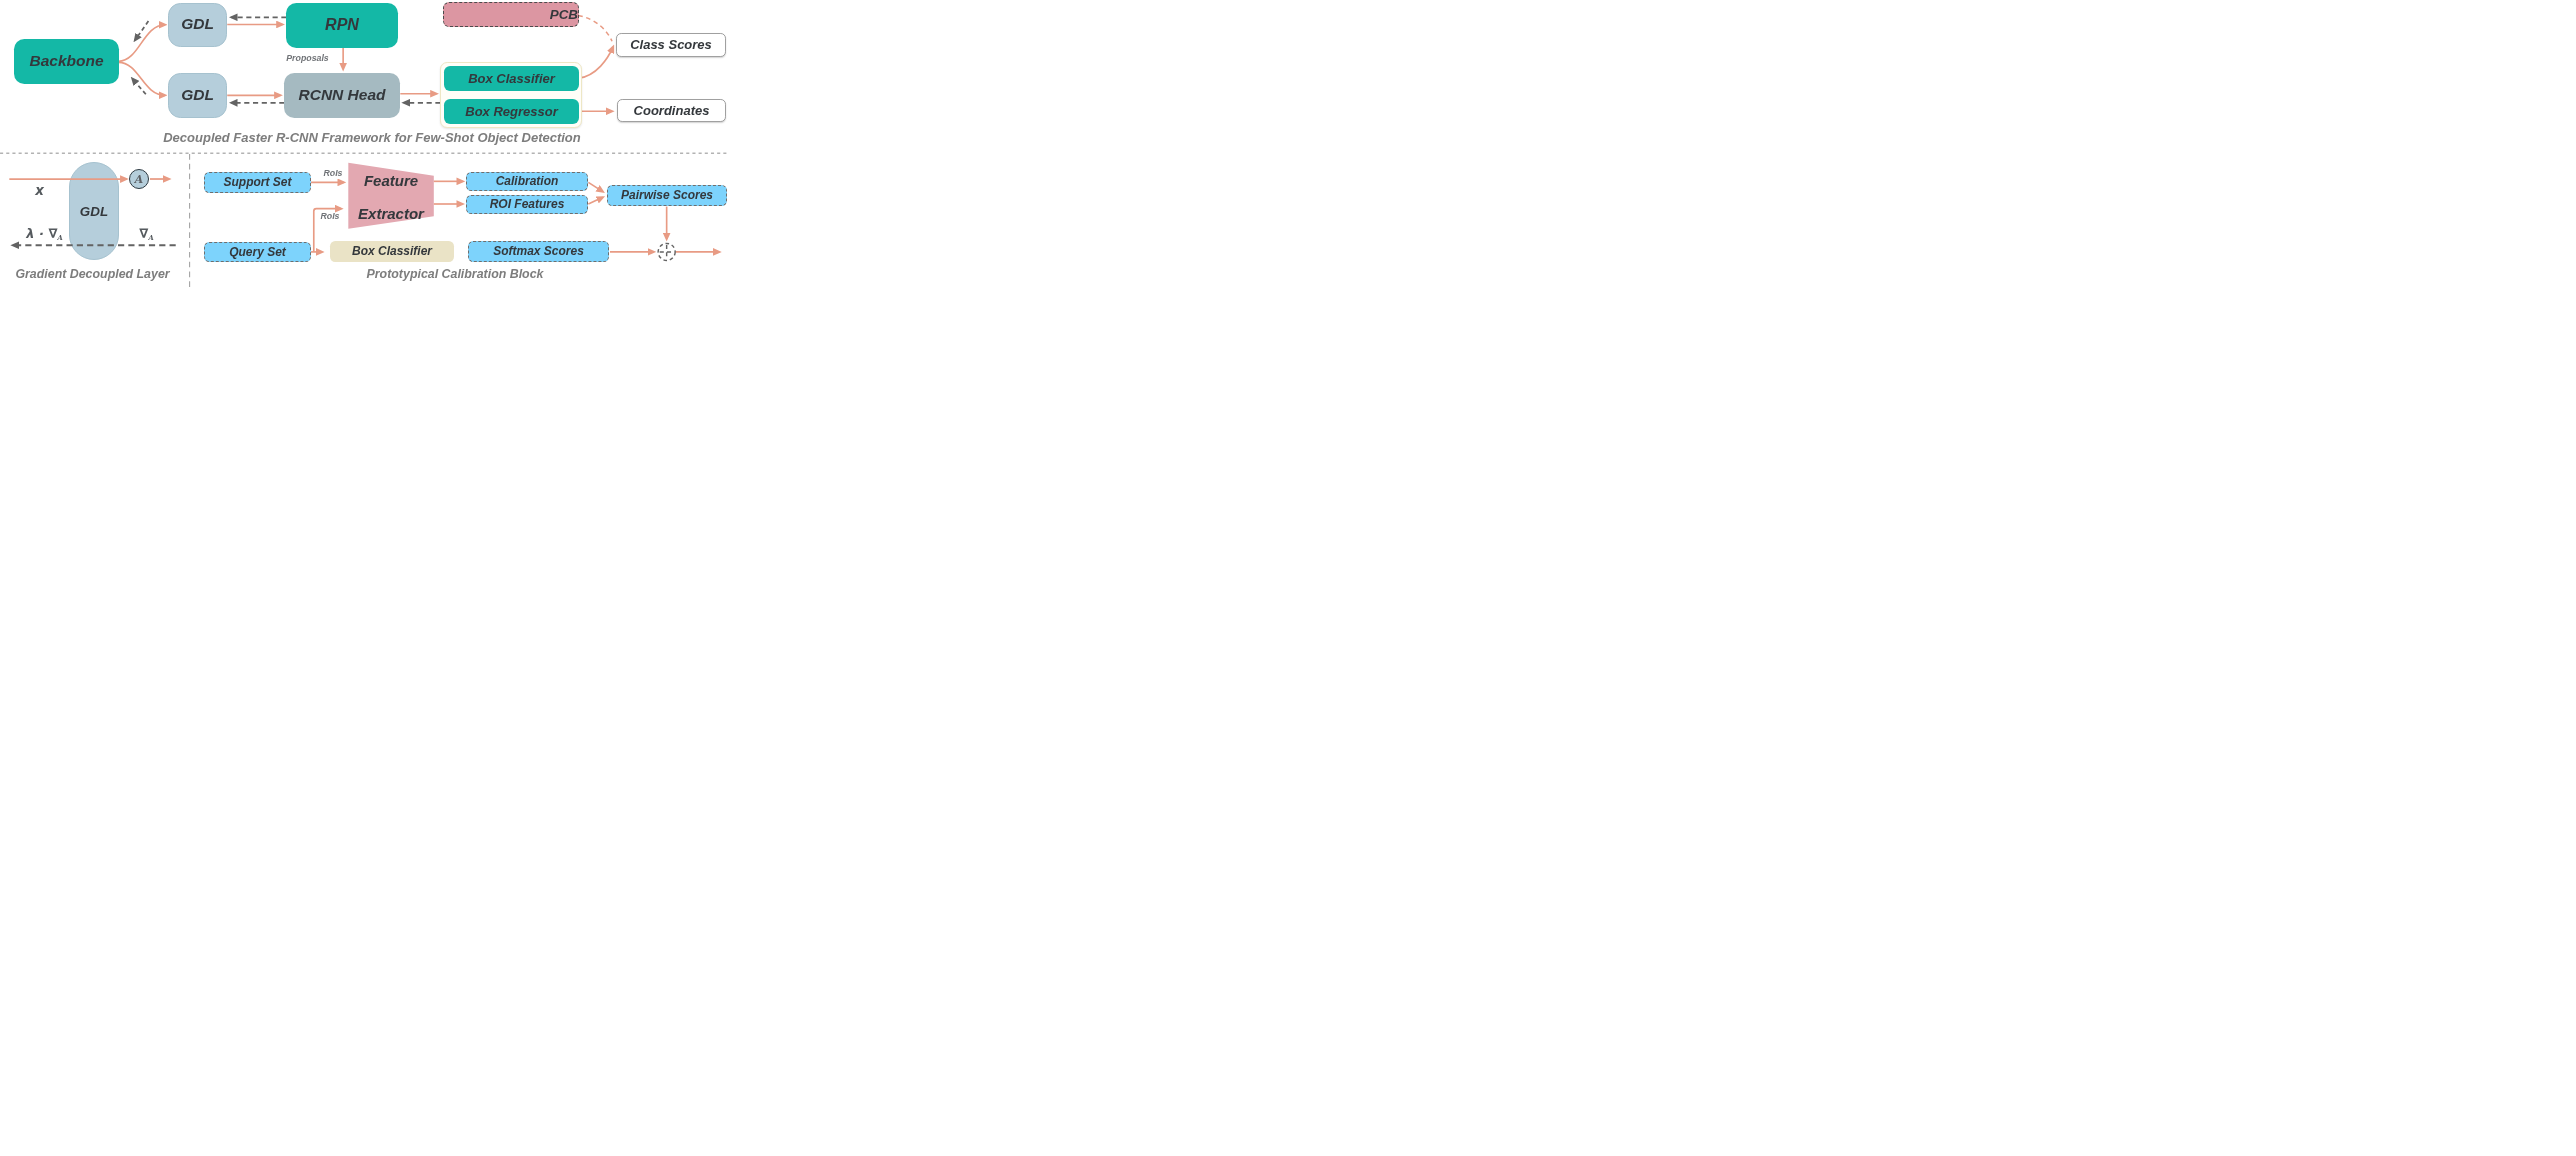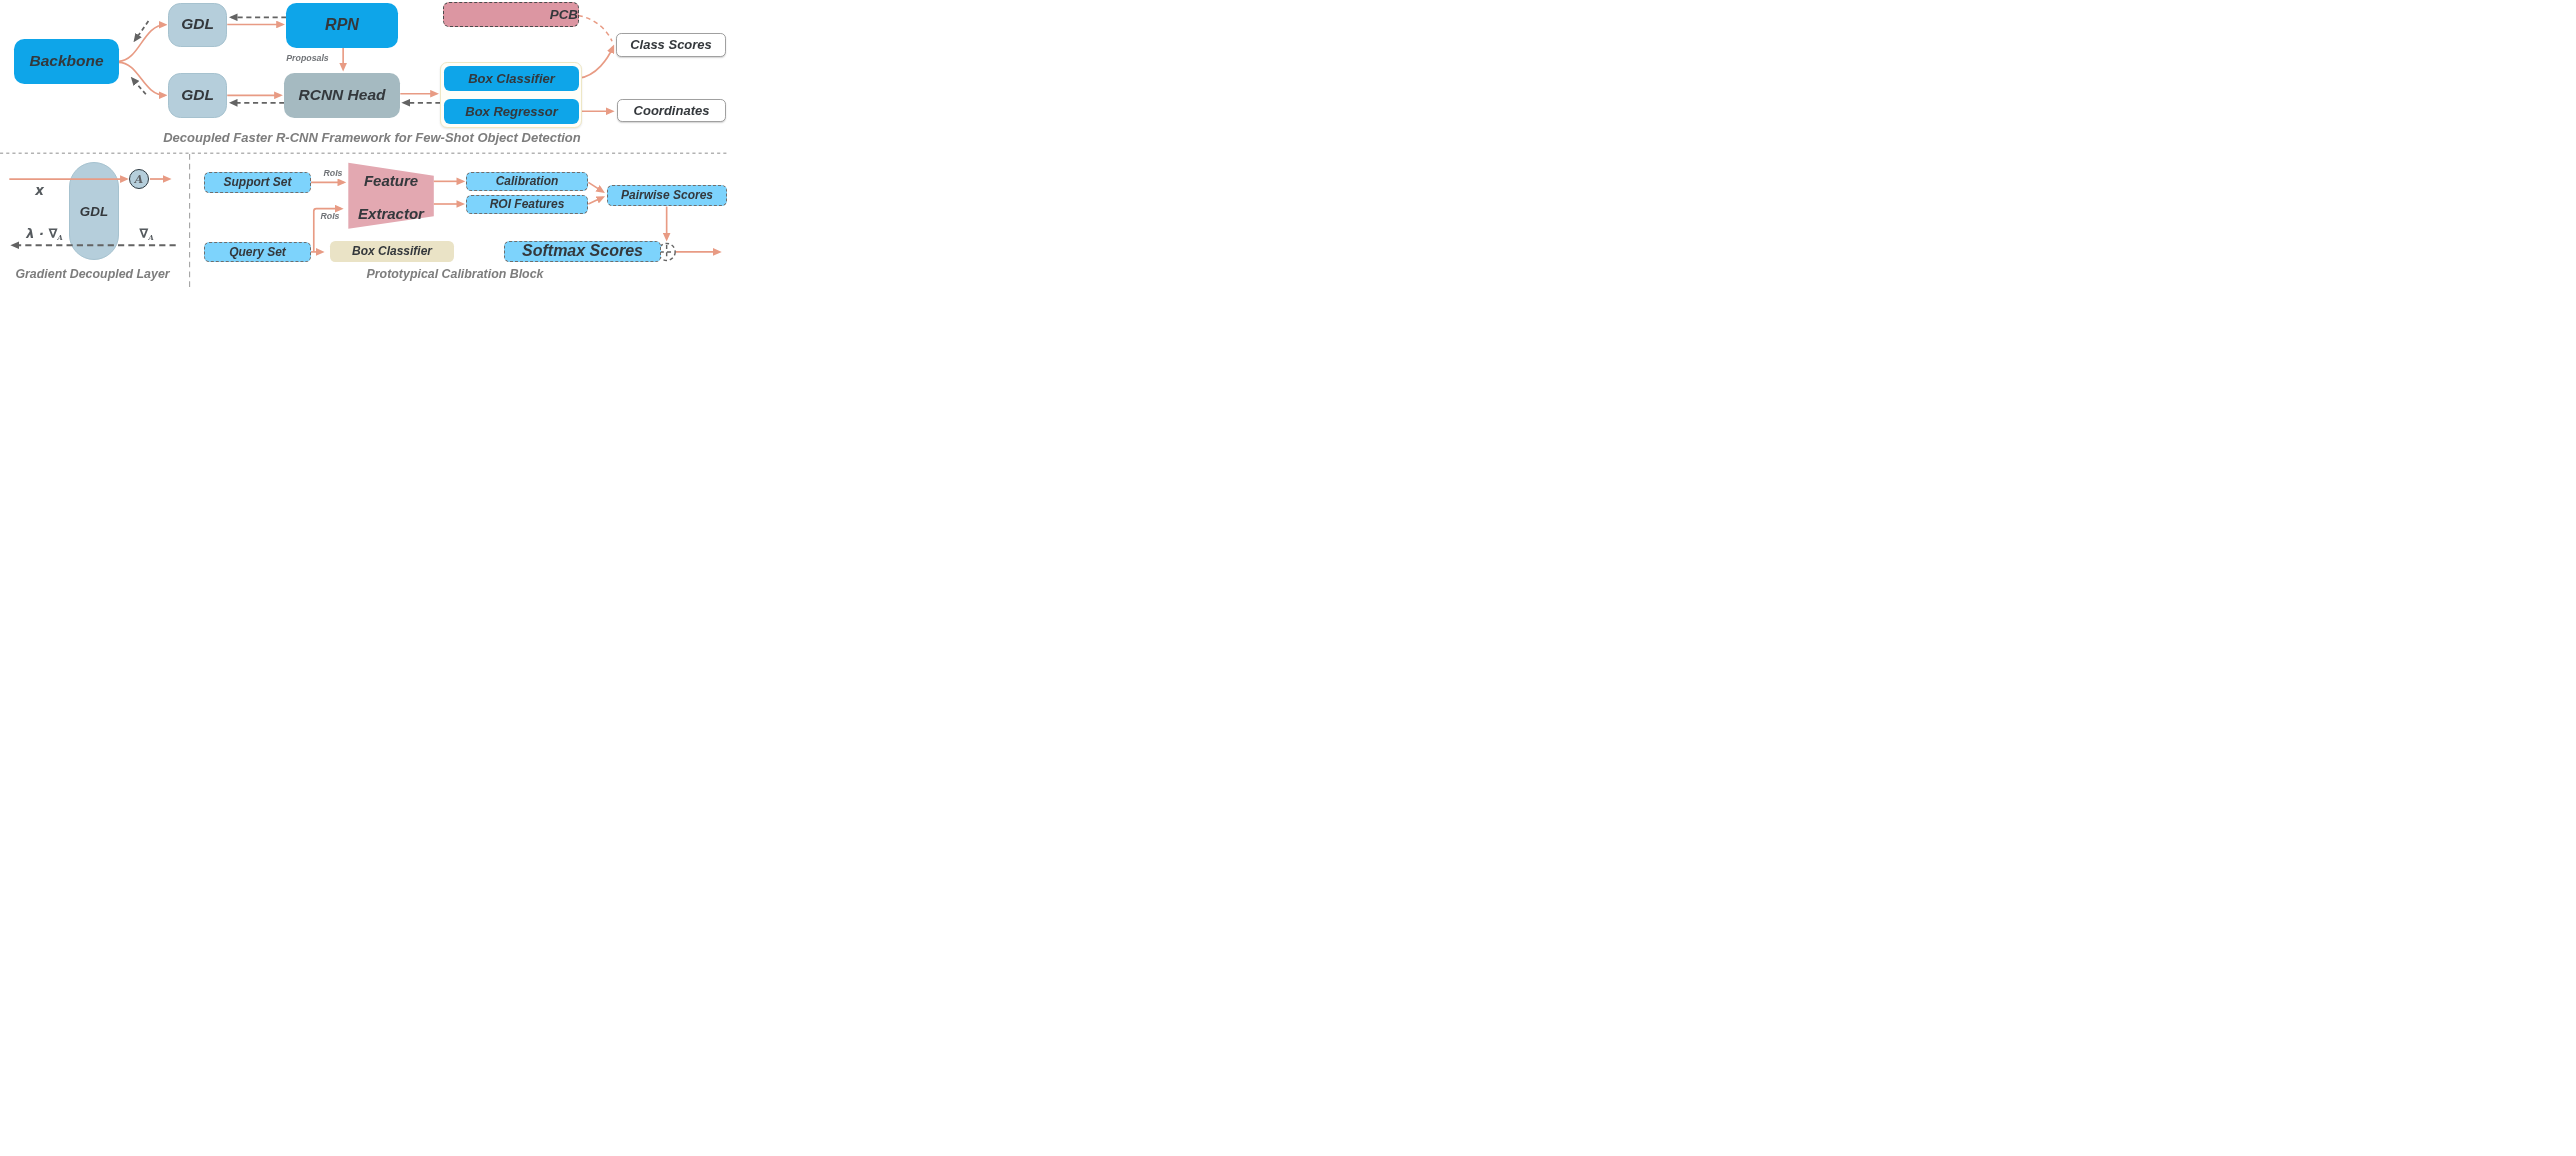--- a/index.html
+++ b/index.html
@@ -7,21 +7,21 @@
     position:relative; width:728px; height:289px; overflow:hidden;
     background:#ffffff;
     font-family:"Liberation Sans","DejaVu Sans",sans-serif;
   }
   .box {
     position:absolute; box-sizing:border-box;
     display:flex; align-items:center; justify-content:center;
     font-style:italic; font-weight:bold; color:#34383c;
     text-align:center; z-index:2; line-height:1.05;
   }
-  .tan       { background:#0ea5e9; border-radius:10.3px; }
+  .tan       { background:#14b8a6; border-radius:10.3px; }
   .blue      { background:#b5cedb; border:1px solid #a6c2cf; border-radius:12.4px; }
   .grayblue  { background:#a5bac1; border-radius:10.3px;justify-content:center; }
   .pinkbox   { background:#dc96a2; border:1.5px dashed #4c4c4c; border-radius:6.2px; }
   .outline   { background:#ffffff; border:1.5px solid #a0a0a0; border-radius:5.2px;
                box-shadow:0 1px 1.5px rgba(0,0,0,.18); }
   .group     { background:#fffef8; border:1.5px solid #eee7c5; border-radius:7.2px;
                box-shadow:0 1px 2.1px rgba(0,0,0,.10); }
   .dashedbox { background:#7dd3fc; border:1.5px dashed #6e6e6e; border-radius:5.2px; }
   .tanlight  { background:#eae3c6; border-radius:5.2px; }
   .pill      { position:absolute; box-sizing:border-box; background:#b5cedb;
@@ -224,21 +224,21 @@
   </div>
 
   <div class="box dashedbox" style="left:466px; top:195px; width:122px; height:19px; font-size:12px;">
     <span>ROI Features</span>
   </div>
 
   <div class="box dashedbox" style="left:607px; top:185px; width:120px; height:21px; font-size:12px;">
     <span>Pairwise Scores</span>
   </div>
 
-  <div class="box dashedbox" style="left:468px; top:241px; width:157px; height:20.6px; font-size:16px;margin-left:36px;">
+  <div class="box dashedbox" style="left:468px; top:241px; width:141px; height:20.6px; font-size:12px;">
     <span>Softmax Scores</span>
   </div>
 
   <div class="caption" style="left:326px; top:267px; width:258px; font-size:12.4px;">
     <span>Prototypical Calibration Block</span>
   </div>
 
 </div>
 
 

